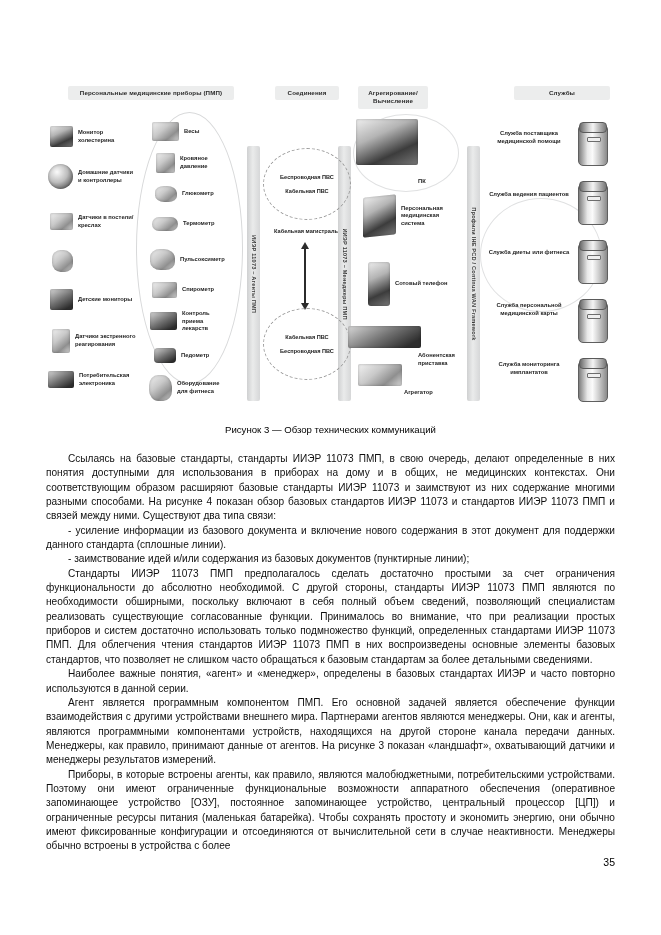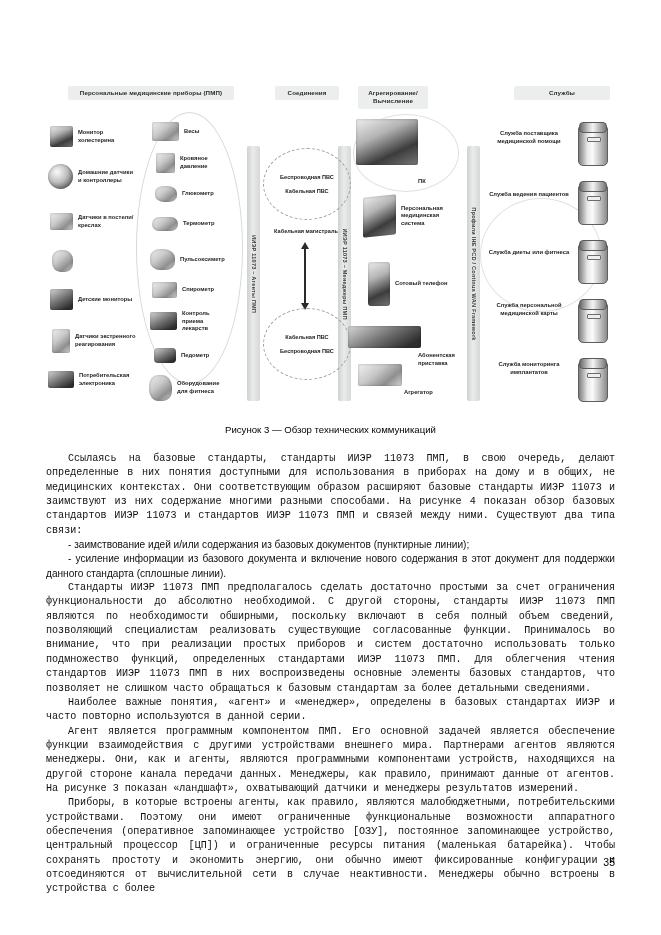--- a/index.html
+++ b/index.html
@@ -151,21 +151,21 @@
   }
 
   
   .body-text{
     position:absolute;left:46px;top:452px;width:569px;
     font-size:10.1px;line-height:14.35px;
     text-align:justify;text-justify:inter-word;
     color:#0f0f0f;
   }
   .body-text p{margin:0;}
-  .body-text p.ind{text-indent:22px;font-family:Liberation Mono, monospace;}
+  .body-text p.ind{text-indent:22px;}
   .body-text p.dash{text-indent:22px;}
 
   .page-num{
     position:absolute;right:46px;top:856px;
     font-size:10.5px;color:#000;
   }
 </style>
 </head>
 <body>
 
@@ -328,22 +328,22 @@
         <div class="cap"></div>
         <div class="slot"></div>
     </div>
 
   </div>
 
   <div class="caption">Рисунок 3 — Обзор технических коммуникаций</div>
 
   <div class="body-text">
     <p class="ind">Ссылаясь на базовые стандарты, стандарты ИИЭР 11073 ПМП, в свою очередь, делают определенные в них понятия доступными для использования в приборах на дому и в общих, не медицинских контекстах. Они соответствующим образом расширяют базовые стандарты ИИЭР 11073 и заимствуют из них содержание многими разными способами. На рисунке 4 показан обзор базовых стандартов ИИЭР 11073 и стандартов ИИЭР 11073 ПМП и связей между ними. Существуют два типа связи:</p>
+    <p class="dash">- усиление информации из базового документа и включение нового содержания в этот документ для поддержки данного стандарта (сплошные линии).</p>
     <p class="dash">- заимствование идей и/или содержания из базовых документов (пунктирные линии);</p>
-    <p class="dash">- усиление информации из базового документа и включение нового содержания в этот документ для поддержки данного стандарта (сплошные линии).</p>
     <p class="ind">Стандарты ИИЭР 11073 ПМП предполагалось сделать достаточно простыми за счет ограничения функциональности до абсолютно необходимой. С другой стороны, стандарты ИИЭР 11073 ПМП являются по необходимости обширными, поскольку включают в себя полный объем сведений, позволяющий специалистам реализовать существующие согласованные функции. Принималось во внимание, что при реализации простых приборов и систем достаточно использовать только подмножество функций, определенных стандартами ИИЭР 11073 ПМП. Для облегчения чтения стандартов ИИЭР 11073 ПМП в них воспроизведены основные элементы базовых стандартов, что позволяет не слишком часто обращаться к базовым стандартам за более детальными сведениями.</p>
     <p class="ind">Наиболее важные понятия, «агент» и «менеджер», определены в базовых стандартах ИИЭР и часто повторно используются в данной серии.</p>
     <p class="ind">Агент является программным компонентом ПМП. Его основной задачей является обеспечение функции взаимодействия с другими устройствами внешнего мира. Партнерами агентов являются менеджеры. Они, как и агенты, являются программными компонентами устройств, находящихся на другой стороне канала передачи данных. Менеджеры, как правило, принимают данные от агентов. На рисунке 3 показан «ландшафт», охватывающий датчики и менеджеры результатов измерений.</p>
     <p class="ind">Приборы, в которые встроены агенты, как правило, являются малобюджетными, потребительскими устройствами. Поэтому они имеют ограниченные функциональные возможности аппаратного обеспечения (оперативное запоминающее устройство [ОЗУ], постоянное запоминающее устройство, центральный процессор [ЦП]) и ограниченные ресурсы питания (маленькая батарейка). Чтобы сохранять простоту и экономить энергию, они обычно имеют фиксированные конфигурации и отсоединяются от вычислительной сети в случае неактивности. Менеджеры обычно встроены в устройства с более</p>
   </div>
 
   <div class="page-num">35</div>
 
 </div>
 

